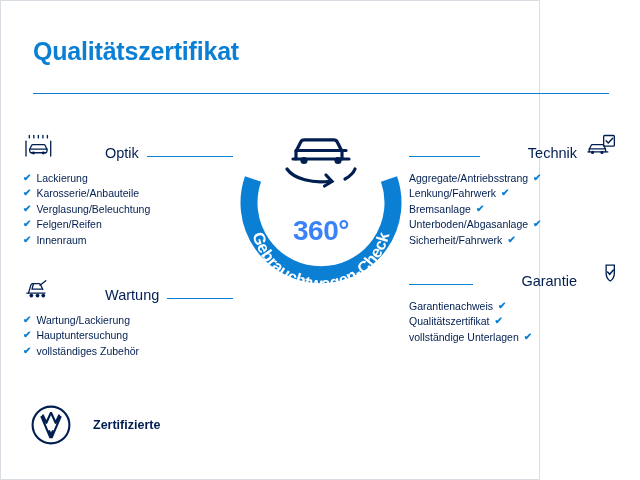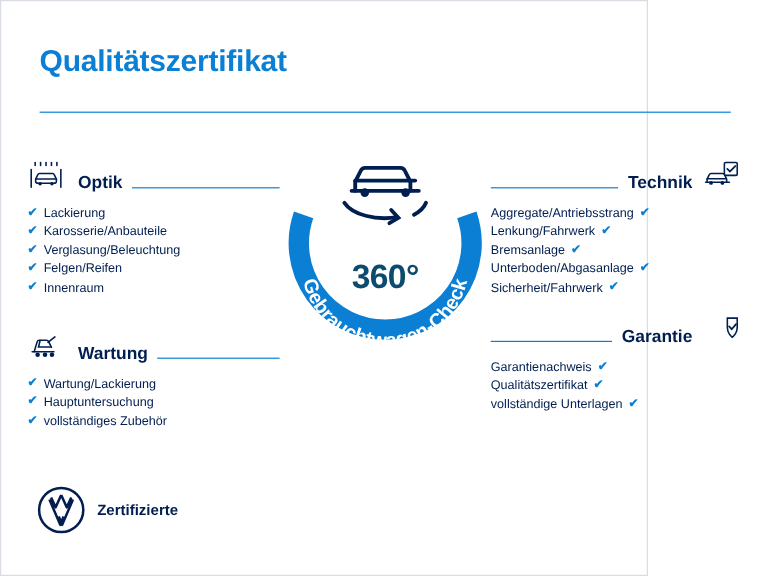--- a/index.html
+++ b/index.html
@@ -49,25 +49,26 @@
     align-items: flex-end;
     gap: 8px;
     height: 26px;
   }
   .block-head.right {
     justify-content: flex-end;
     flex-direction: row-reverse;
   }
   .block-title {
     font-size: 14.5px;
-    font-weight: bold;
+    font-weight: normal;
     color: #001e50;
     line-height: 1;
     padding-bottom: 1px;
     white-space: nowrap;
+    margin-left: 40px;
   }
   .head-rule {
     flex: 1 1 auto;
     height: 1px;
     background: #0b7fd4;
     margin-bottom: 4px;
     min-width: 10px;
   }
   .items {
     margin-top: 9px;
@@ -117,41 +118,42 @@
   }
   .badge svg { display: block; }
   .badge-deg {
     position: absolute;
     left: 0;
     top: 104px;
     width: 188px;
     text-align: center;
     font-size: 28px;
     font-weight: bold;
-    color: #0c4a6e;
+    color: #3b82f6;
     letter-spacing: -0.5px;
   }
   
   .footer {
     position: absolute;
     left: 30px;
     top: 404px;
     display: flex;
     align-items: center;
     gap: 10px;
   }
   .vw-logo {
     width: 40px;
     height: 40px;
   }
   .footer-text {
     font-size: 12.5px;
     font-weight: bold;
     line-height: 1.35;
     color: #001e50;
+    margin-left: 12px;
   }
 </style>
 </head>
 <body>
 
 <div class="page">
 
   <div class="title">Qualitätszertifikat</div>
   <div class="title-rule"></div>
 

